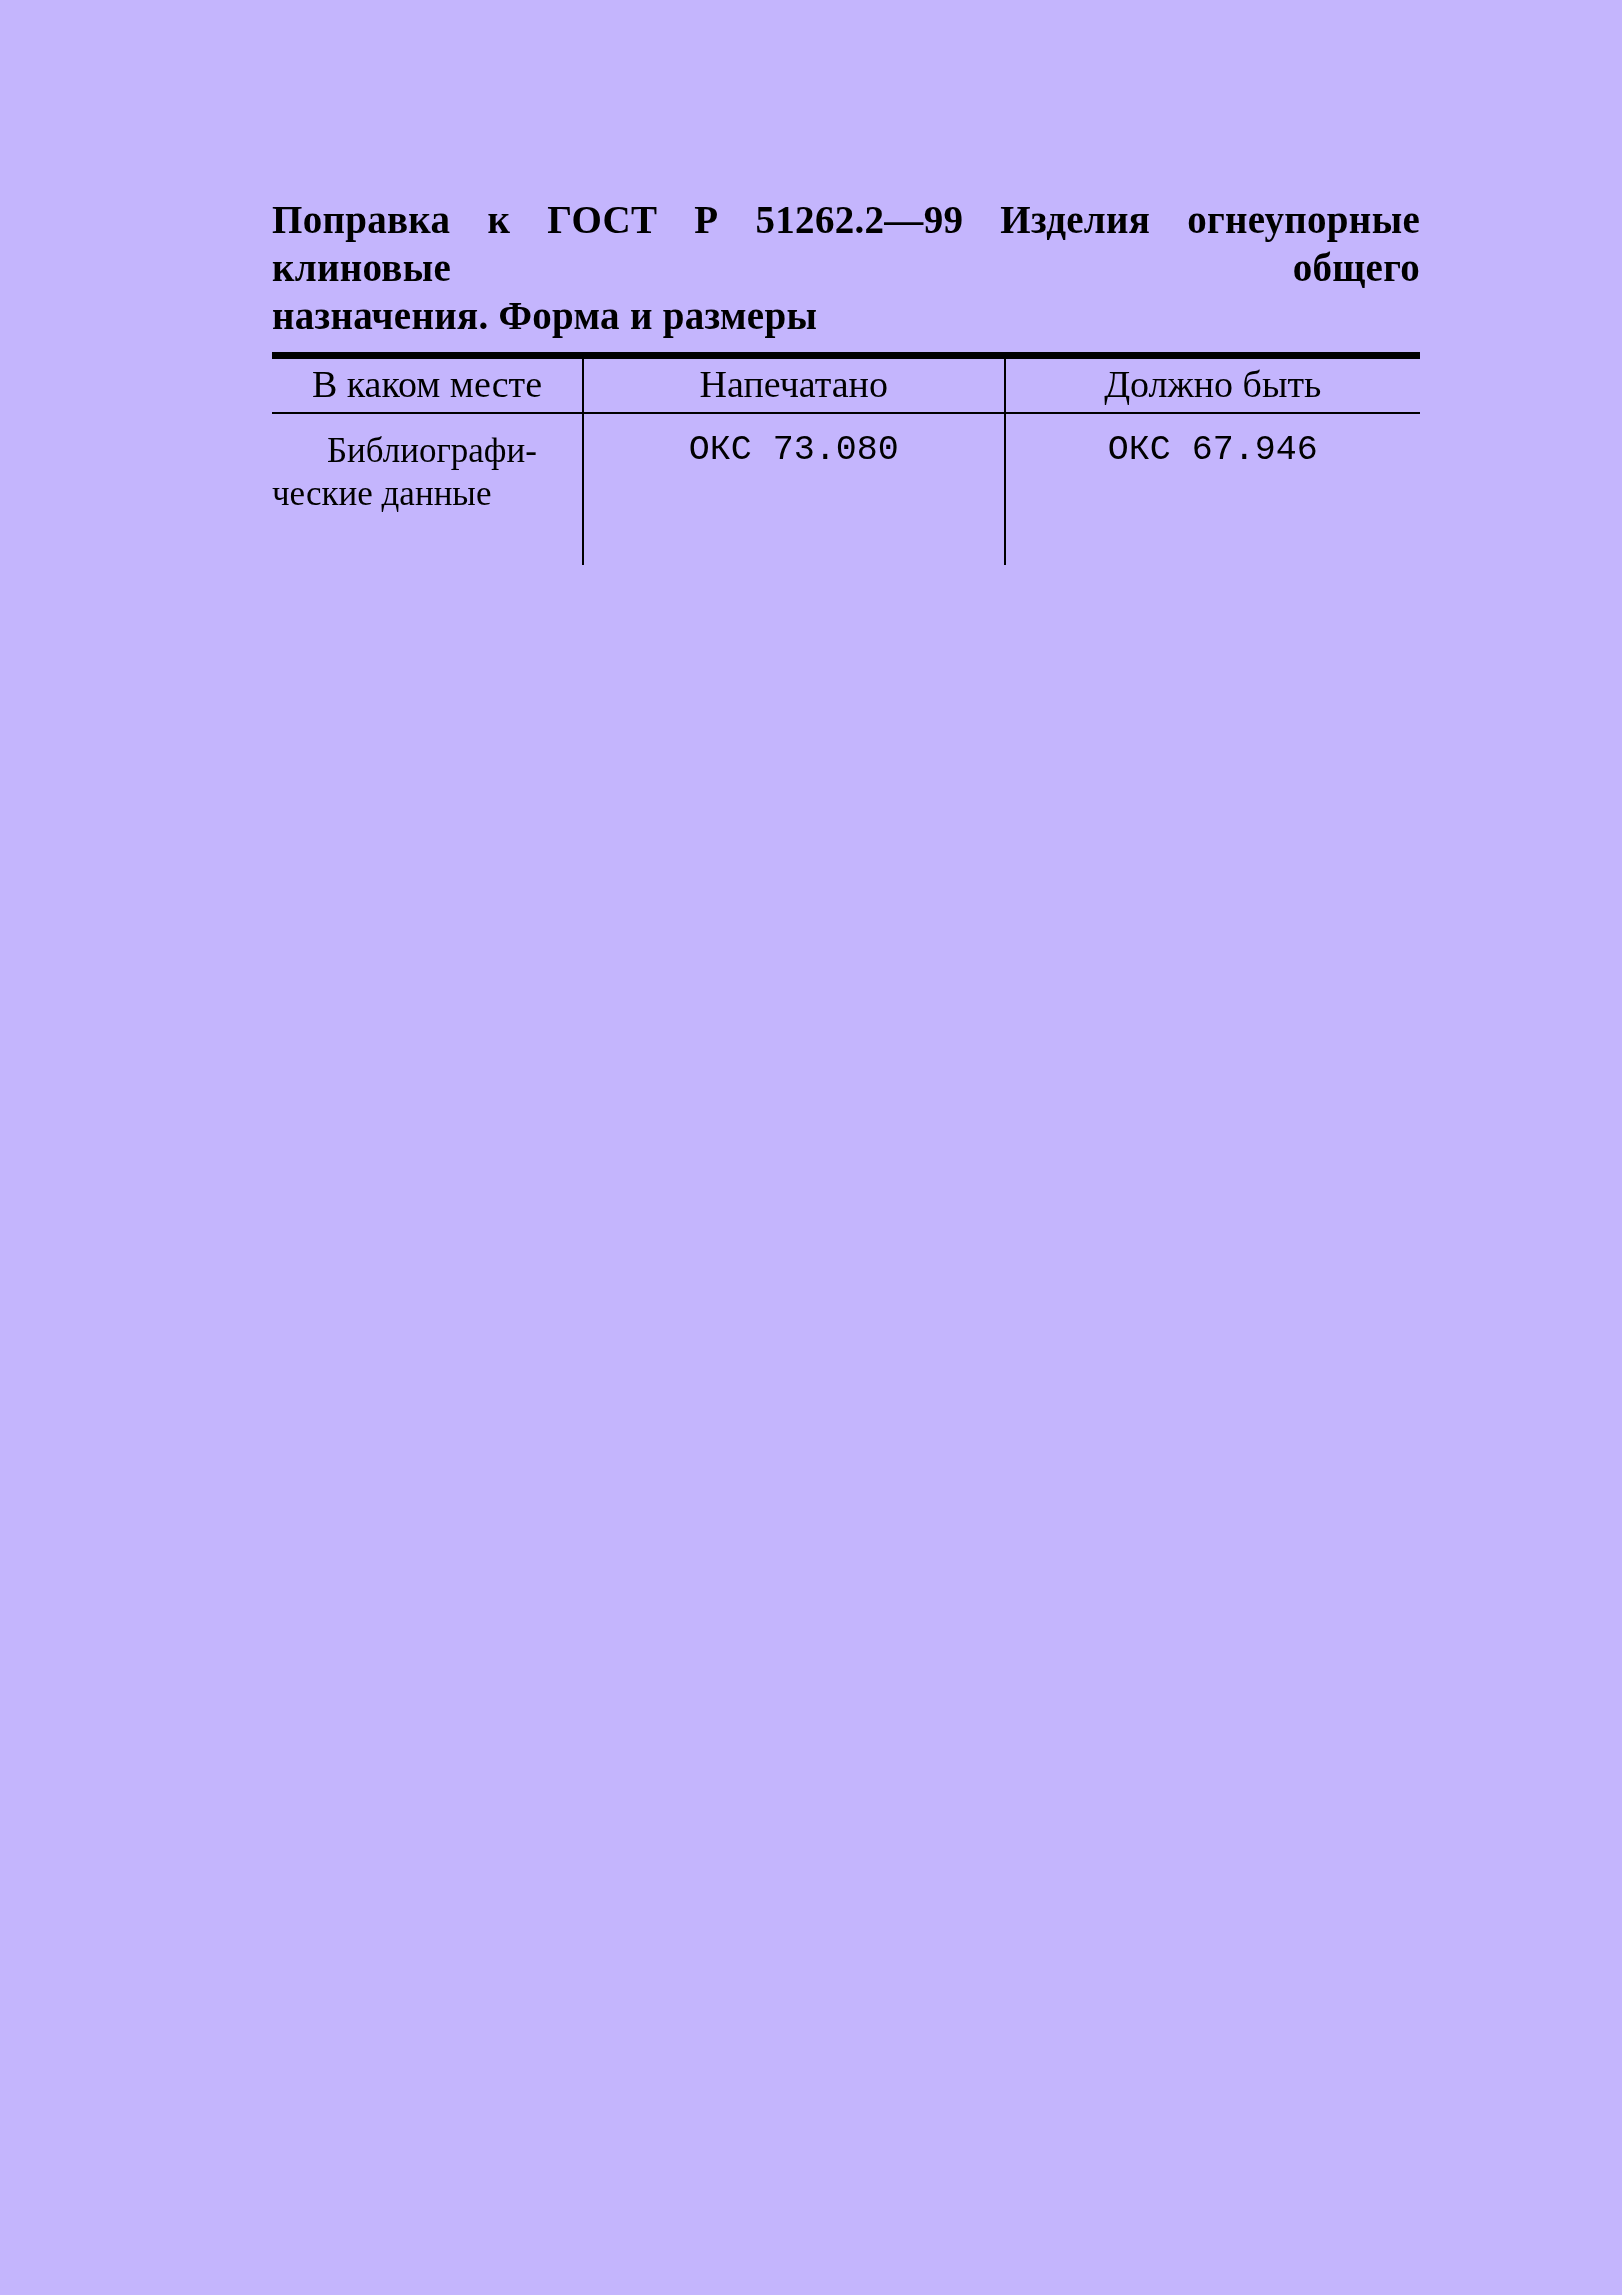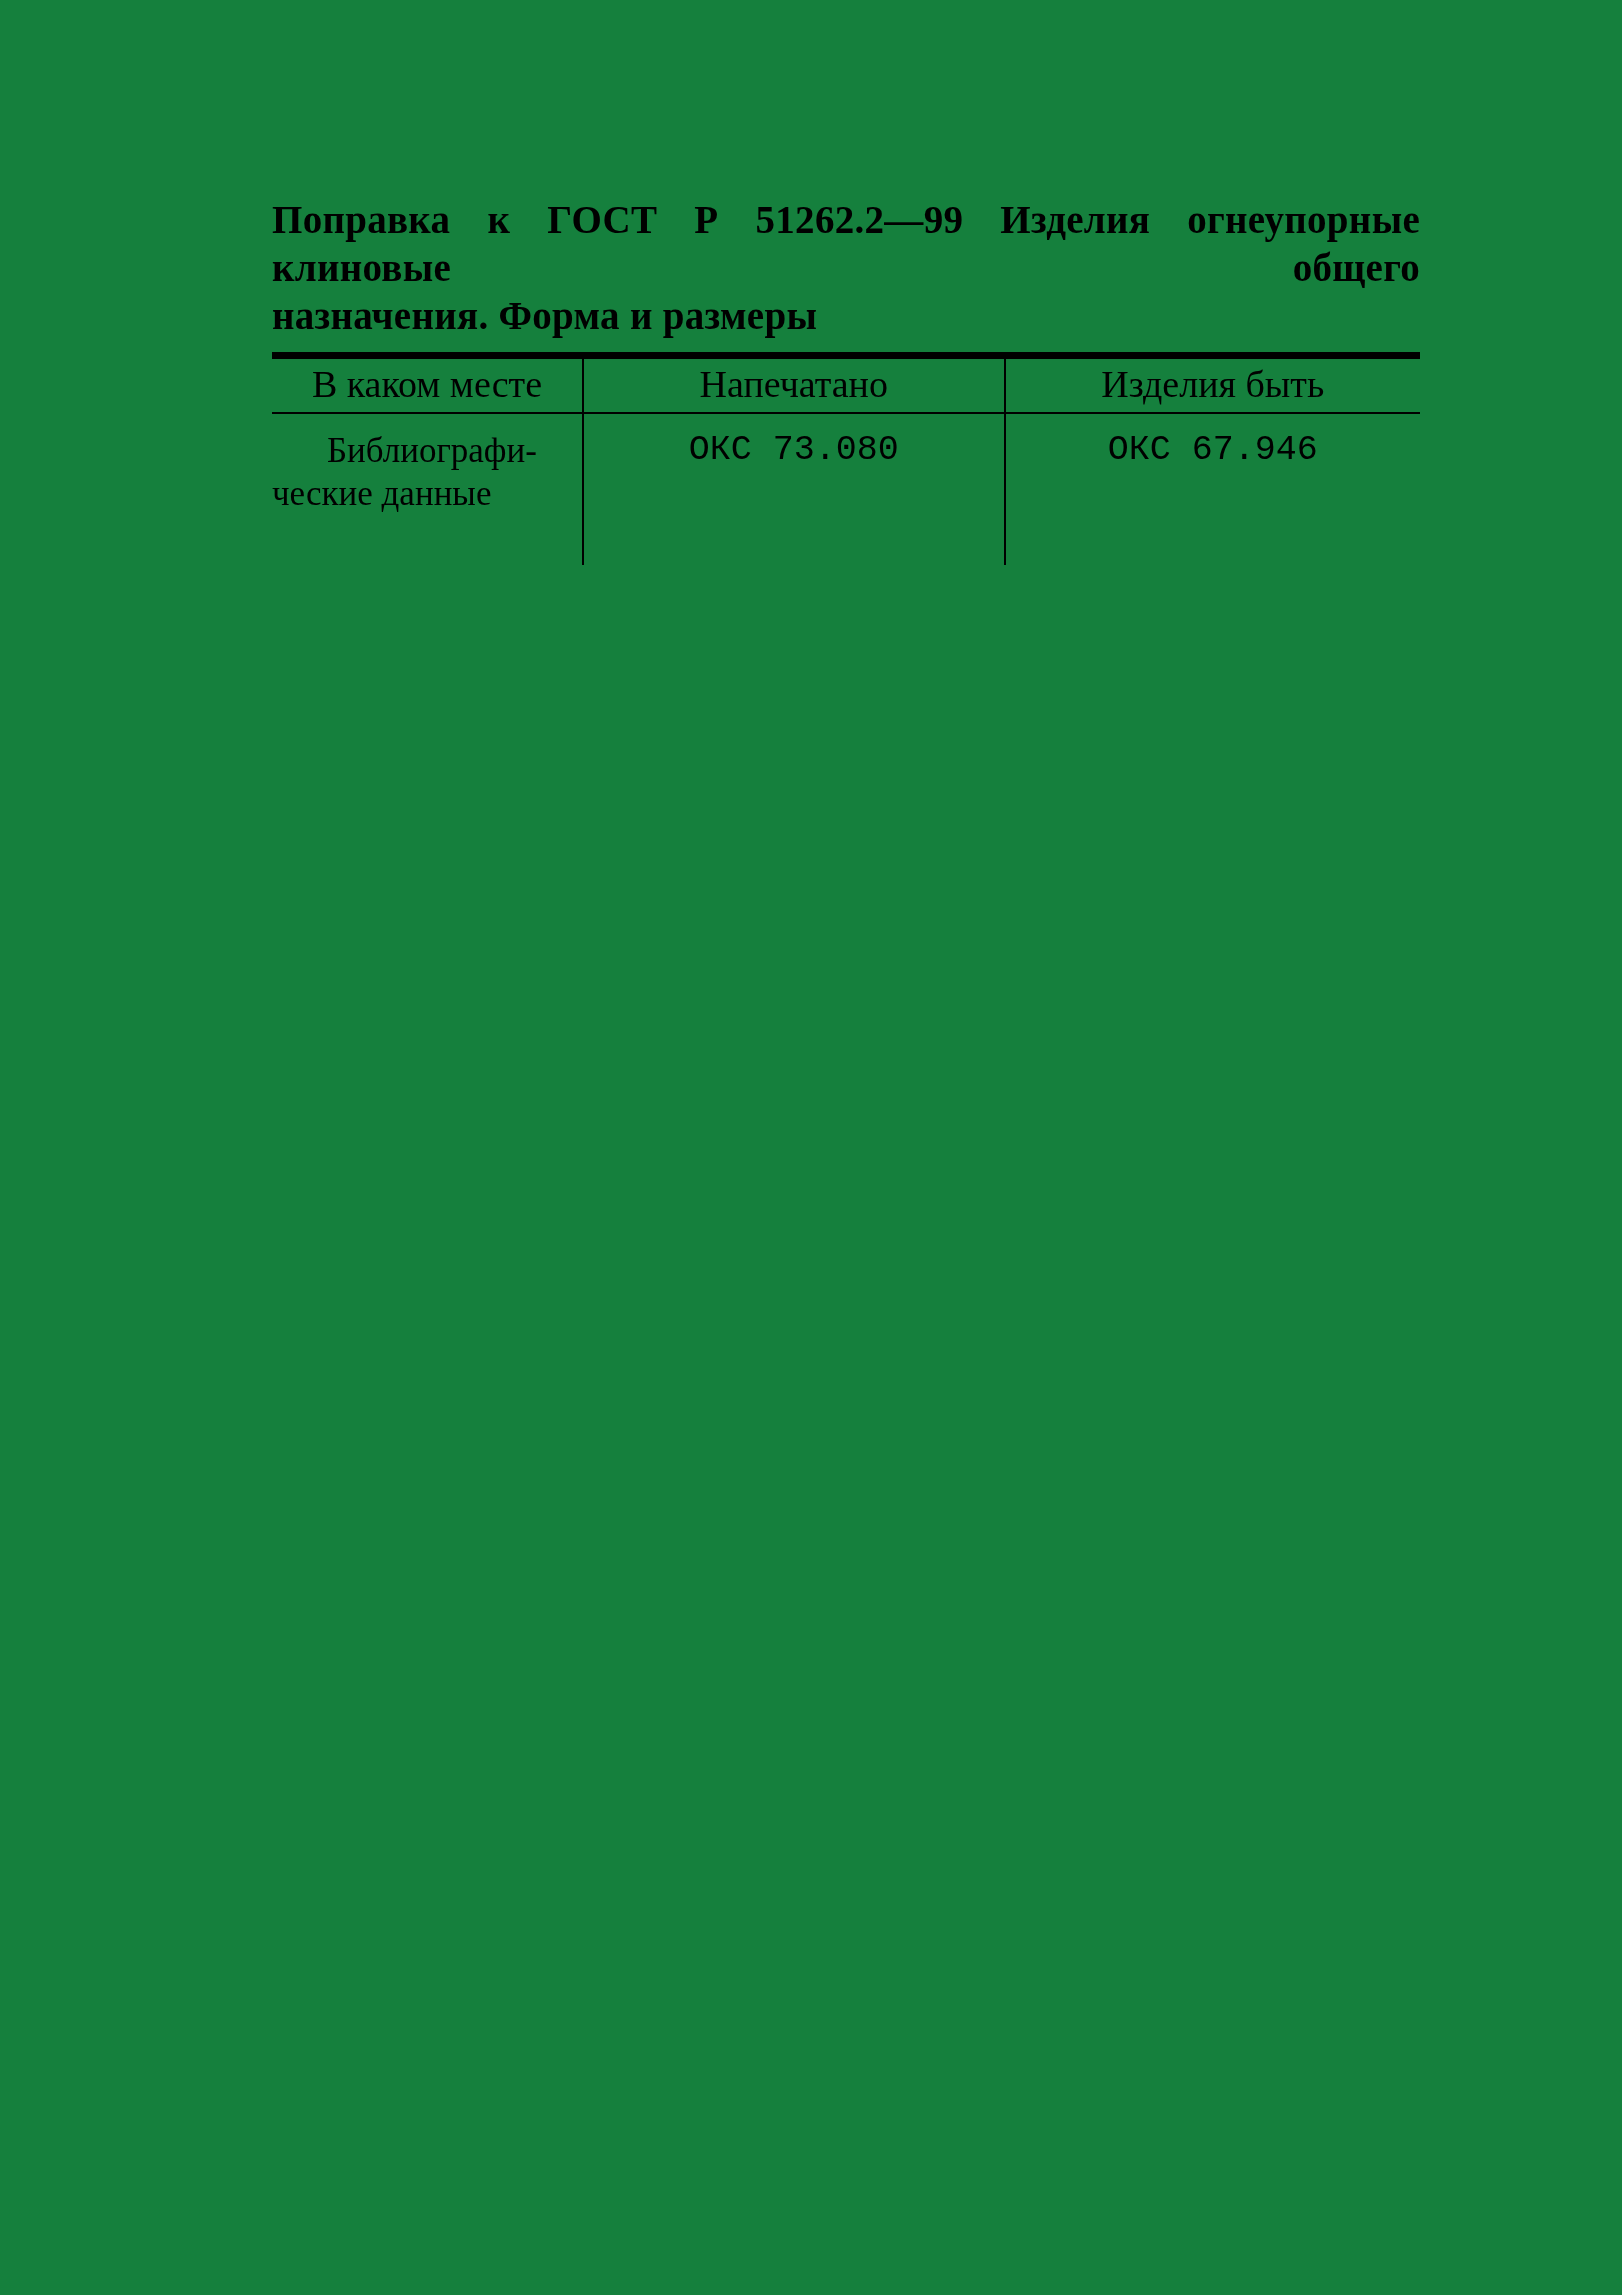--- a/index.html
+++ b/index.html
@@ -9,21 +9,21 @@
     width: 1623px;
     height: 2295px;
     background: #ffffff;
     font-family: "Liberation Serif", "DejaVu Serif", serif;
     color: #000000;
   }
   .page {
     position: relative;
     width: 1623px;
     height: 2295px;
-    background: #15803d;
+    background: #c4b5fd;
     overflow: hidden;
   }
   .content {
     position: absolute;
     left: 272px;
     top: 196px;
     width: 1148px;
   }
   .doc-title {
     margin: 0;
@@ -91,21 +91,21 @@
 
     <h1 class="doc-title">
       <span class="line1">Поправка к ГОСТ Р 51262.2—99 Изделия огнеупорные клиновые общего</span>
       <span class="line2">назначения. Форма и размеры</span>
     </h1>
 
     <div class="gost-table">
 
       <div class="th col-left">В каком месте</div>
       <div class="th col-mid">Напечатано</div>
-      <div class="th col-right">Изделия быть</div>
+      <div class="th col-right">Должно быть</div>
 
       <div class="td cell-location col-left">
         <span class="l1">Библиографи-</span>
         <span class="l2">ческие данные</span>
       </div>
       <div class="td cell-printed col-mid">ОКС 73.080</div>
       <div class="td cell-correct col-right">ОКС 67.946</div>
 
     </div>
 

